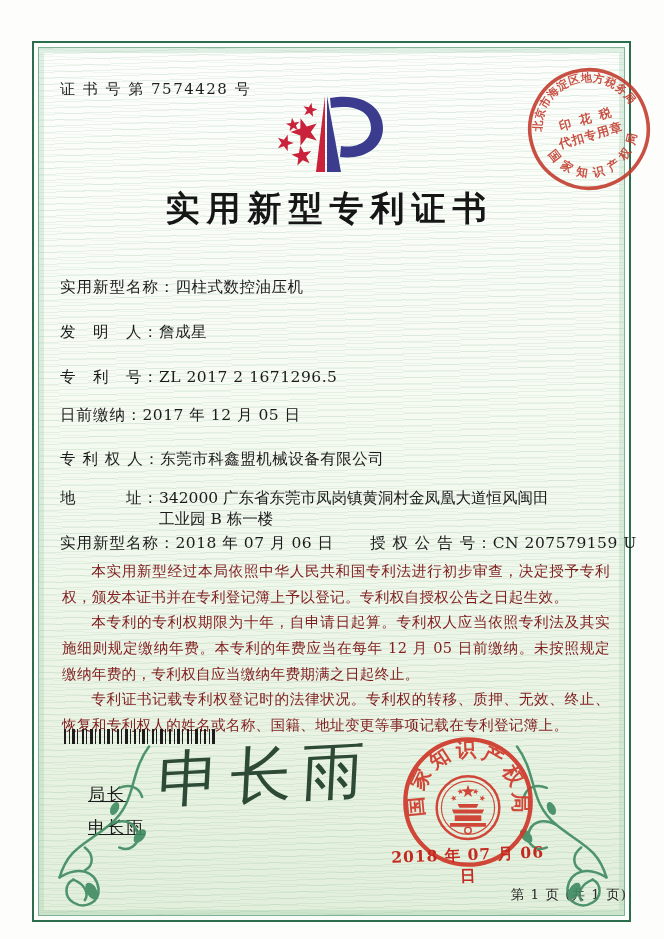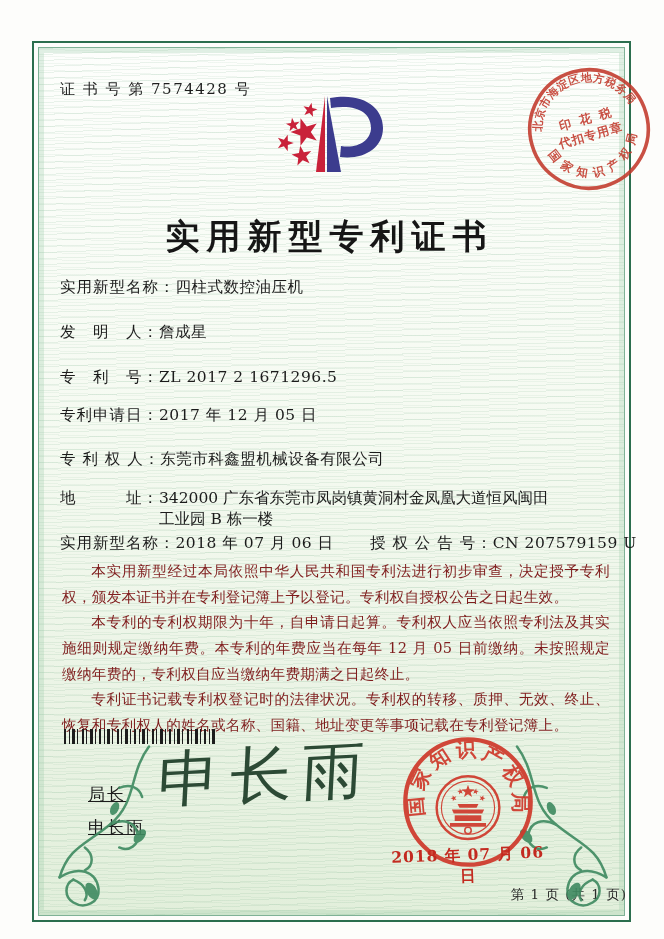--- a/index.html
+++ b/index.html
@@ -24,21 +24,21 @@
     box-shadow: inset 0 0 0 5px rgba(150,200,165,.28);
   }
   .ornament{position:absolute; width:128px; height:172px; z-index:3; opacity:.9;}
   .ornament.bl{left:38px; top:742px;}
   .ornament.br{right:36px; top:742px; transform:scaleX(-1);}
   
   .cert-no{position:absolute; left:60px; top:80px; font-size:15px; letter-spacing:1.5px; color:#1d1d1d; z-index:2;}
   .logo{position:absolute; left:246px; top:84px; z-index:2;}
   .title{
     position:absolute; left:32px; top:186px; width:595px; text-align:center;
-    font-size:34px; font-weight:bold; letter-spacing:7px; color:#161616; z-index:2;margin-top:28px;
+    font-size:34px; font-weight:bold; letter-spacing:7px; color:#161616; z-index:2;
   }
   
   .field-row{position:absolute; left:60px; font-size:15.5px; color:#1b1b1b; z-index:2; white-space:nowrap;}
   .f-label{letter-spacing:1px;}
   .f-value{letter-spacing:.5px;}
   .addr-lines{display:inline-block; vertical-align:top; white-space:normal;}
   .addr-line{display:block; line-height:21px;}
   .grant-no{position:absolute; left:310px; top:0;}
   
   .paras{position:absolute; left:62px; top:558px; width:548px; z-index:2;}
@@ -161,21 +161,21 @@
   <div class="field-row" style="top:322px">
     <span class="f-label">发　明　人：</span><span class="f-value">詹成星</span>
   </div>
   <div class="field-row" style="top:277px">
     <span class="f-label">实用新型名称：</span><span class="f-value">四柱式数控油压机</span>
   </div>
   <div class="field-row" style="top:367px">
     <span class="f-label">专　利　号：</span><span class="f-value">ZL 2017 2 1671296.5</span>
   </div>
   <div class="field-row" style="top:405px">
-    <span class="f-label">专利申请日：</span><span class="f-value">2017 年 12 月 05 日</span>
+    <span class="f-label">日前缴纳：</span><span class="f-value">2017 年 12 月 05 日</span>
   </div>
   <div class="field-row" style="top:449px">
     <span class="f-label">专 利 权 人：</span><span class="f-value">东莞市科鑫盟机械设备有限公司</span>
   </div>
   <div class="field-row" style="top:488px">
     <span class="f-label">地　　　址：</span><span class="addr-lines"><span class="addr-line">342000 广东省东莞市凤岗镇黄洞村金凤凰大道恒风闽田</span><span class="addr-line">工业园 B 栋一楼</span></span>
   </div>
   <div class="field-row" style="top:533px; width:548px">
     <span class="f-label">实用新型名称：</span><span class="f-value">2018 年 07 月 06 日</span>
     <span class="grant-no">

